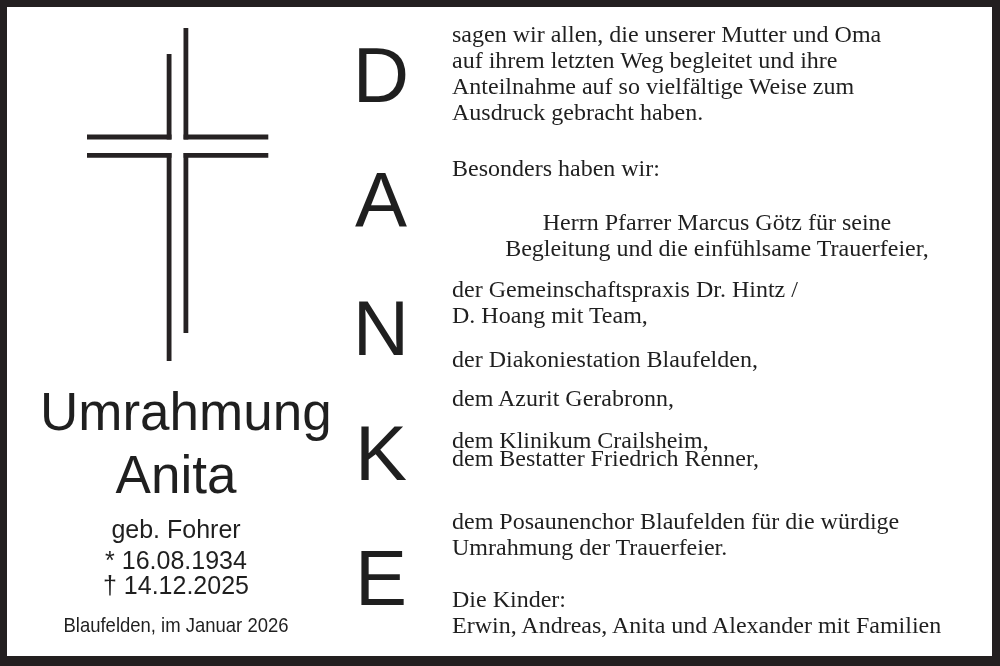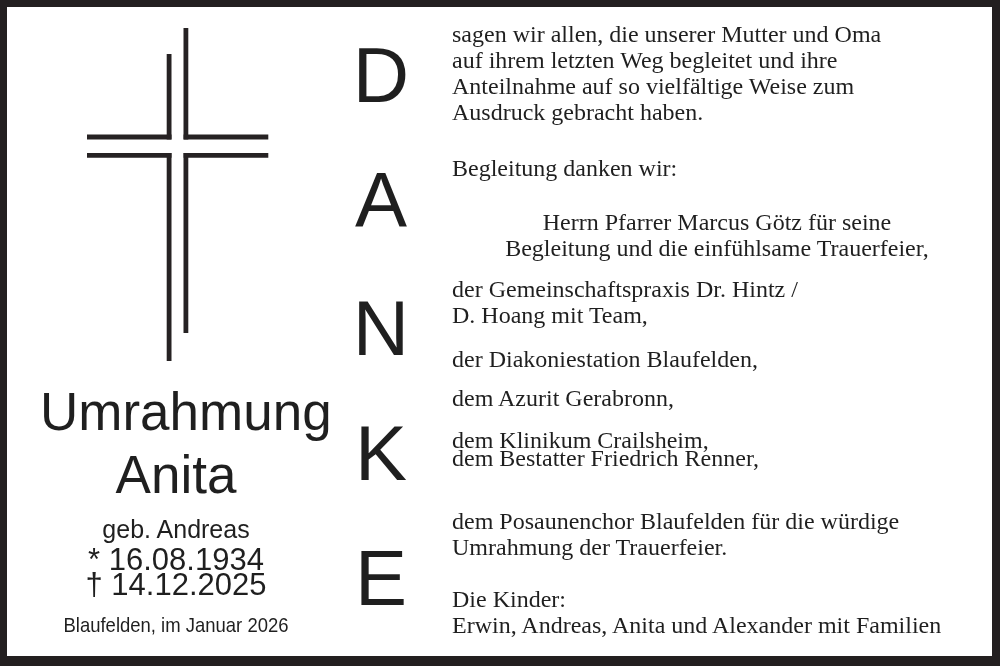--- a/index.html
+++ b/index.html
@@ -17,21 +17,21 @@
     border-color:#231f20;
     border-width:7px 8px 10px 7px;
     pointer-events:none;
   }
   
   .cross{position:absolute; left:80px; top:20px; width:195px; height:345px;}
   
   .leftcol{position:absolute; left:40px; width:272px; text-align:center;}
   .name{top:380px; font-size:53px; line-height:63px; letter-spacing:0;}
   .maiden{top:516px; font-size:25px; line-height:26px;}
-  .dates{top:548px; font-size:31px; line-height:24.5px;}
+  .dates{top:548px; font-size:25px; line-height:24.5px;}
   .placeline{top:612px; font-size:21px; line-height:26px; transform:scaleX(0.88); transform-origin:50% 50%;}
   
   .danke{position:absolute; left:340px; top:0; width:82px; height:666px;}
   .danke .letter{
     position:absolute; left:0; width:82px; text-align:center;
     font-size:78px; line-height:78px; font-weight:400;
   }
   .letter.l0{top:36px;} .letter.l1{top:161px;} .letter.l2{top:289px;}
   .letter.l3{top:414px;} .letter.l4{top:539px;}
   
@@ -52,40 +52,40 @@
     <path d="M87 155.4 H171.5 M183.6 155.4 H268.3"></path>
     <path d="M169.1 54 V139.4 M169.1 153 V361"></path>
     <path d="M185.9 28 V139.4 M185.9 153 V333"></path>
   </svg>
 
   <div class="leftcol name">
     <div>Umrahmung</div>
     <div>Anita</div>
   </div>
 
-  <div class="leftcol maiden">geb. Andreas</div>
+  <div class="leftcol maiden">geb. Fohrer</div>
 
   <div class="leftcol dates">
     <div>* 16.08.1934</div>
     <div>† 14.12.2025</div>
   </div>
 
   <div class="leftcol placeline">Blaufelden, im Januar 2026</div>
 
   <div class="danke">
     <div class="letter l0">D</div>
     <div class="letter l1">A</div>
     <div class="letter l2">N</div>
     <div class="letter l3">K</div>
     <div class="letter l4">E</div>
   </div>
 
   <div class="thanks">
     <div class="para p0">sagen wir allen, die unserer Mutter und Oma<br>auf ihrem letzten Weg begleitet und ihre<br>Anteilnahme auf so vielfältige Weise zum<br>Ausdruck gebracht haben.</div>
-    <div class="para p1">Begleitung danken wir:</div>
+    <div class="para p1">Besonders haben wir:</div>
     <div class="para p2">Herrn Pfarrer Marcus Götz für seine<br>Begleitung und die einfühlsame Trauerfeier,</div>
     <div class="para p3">der Gemeinschaftspraxis Dr. Hintz /<br>D. Hoang mit Team,</div>
     <div class="para p4">der Diakoniestation Blaufelden,</div>
     <div class="para p5">dem Azurit Gerabronn,</div>
     <div class="para p6">dem Klinikum Crailsheim,</div>
     <div class="para p7">dem Bestatter Friedrich Renner,</div>
     <div class="para p8">dem Posaunenchor Blaufelden für die würdige<br>Umrahmung der Trauerfeier.</div>
     <div class="para p9">Die Kinder:<br>Erwin, Andreas, Anita und Alexander mit Familien</div>
   </div>
 

